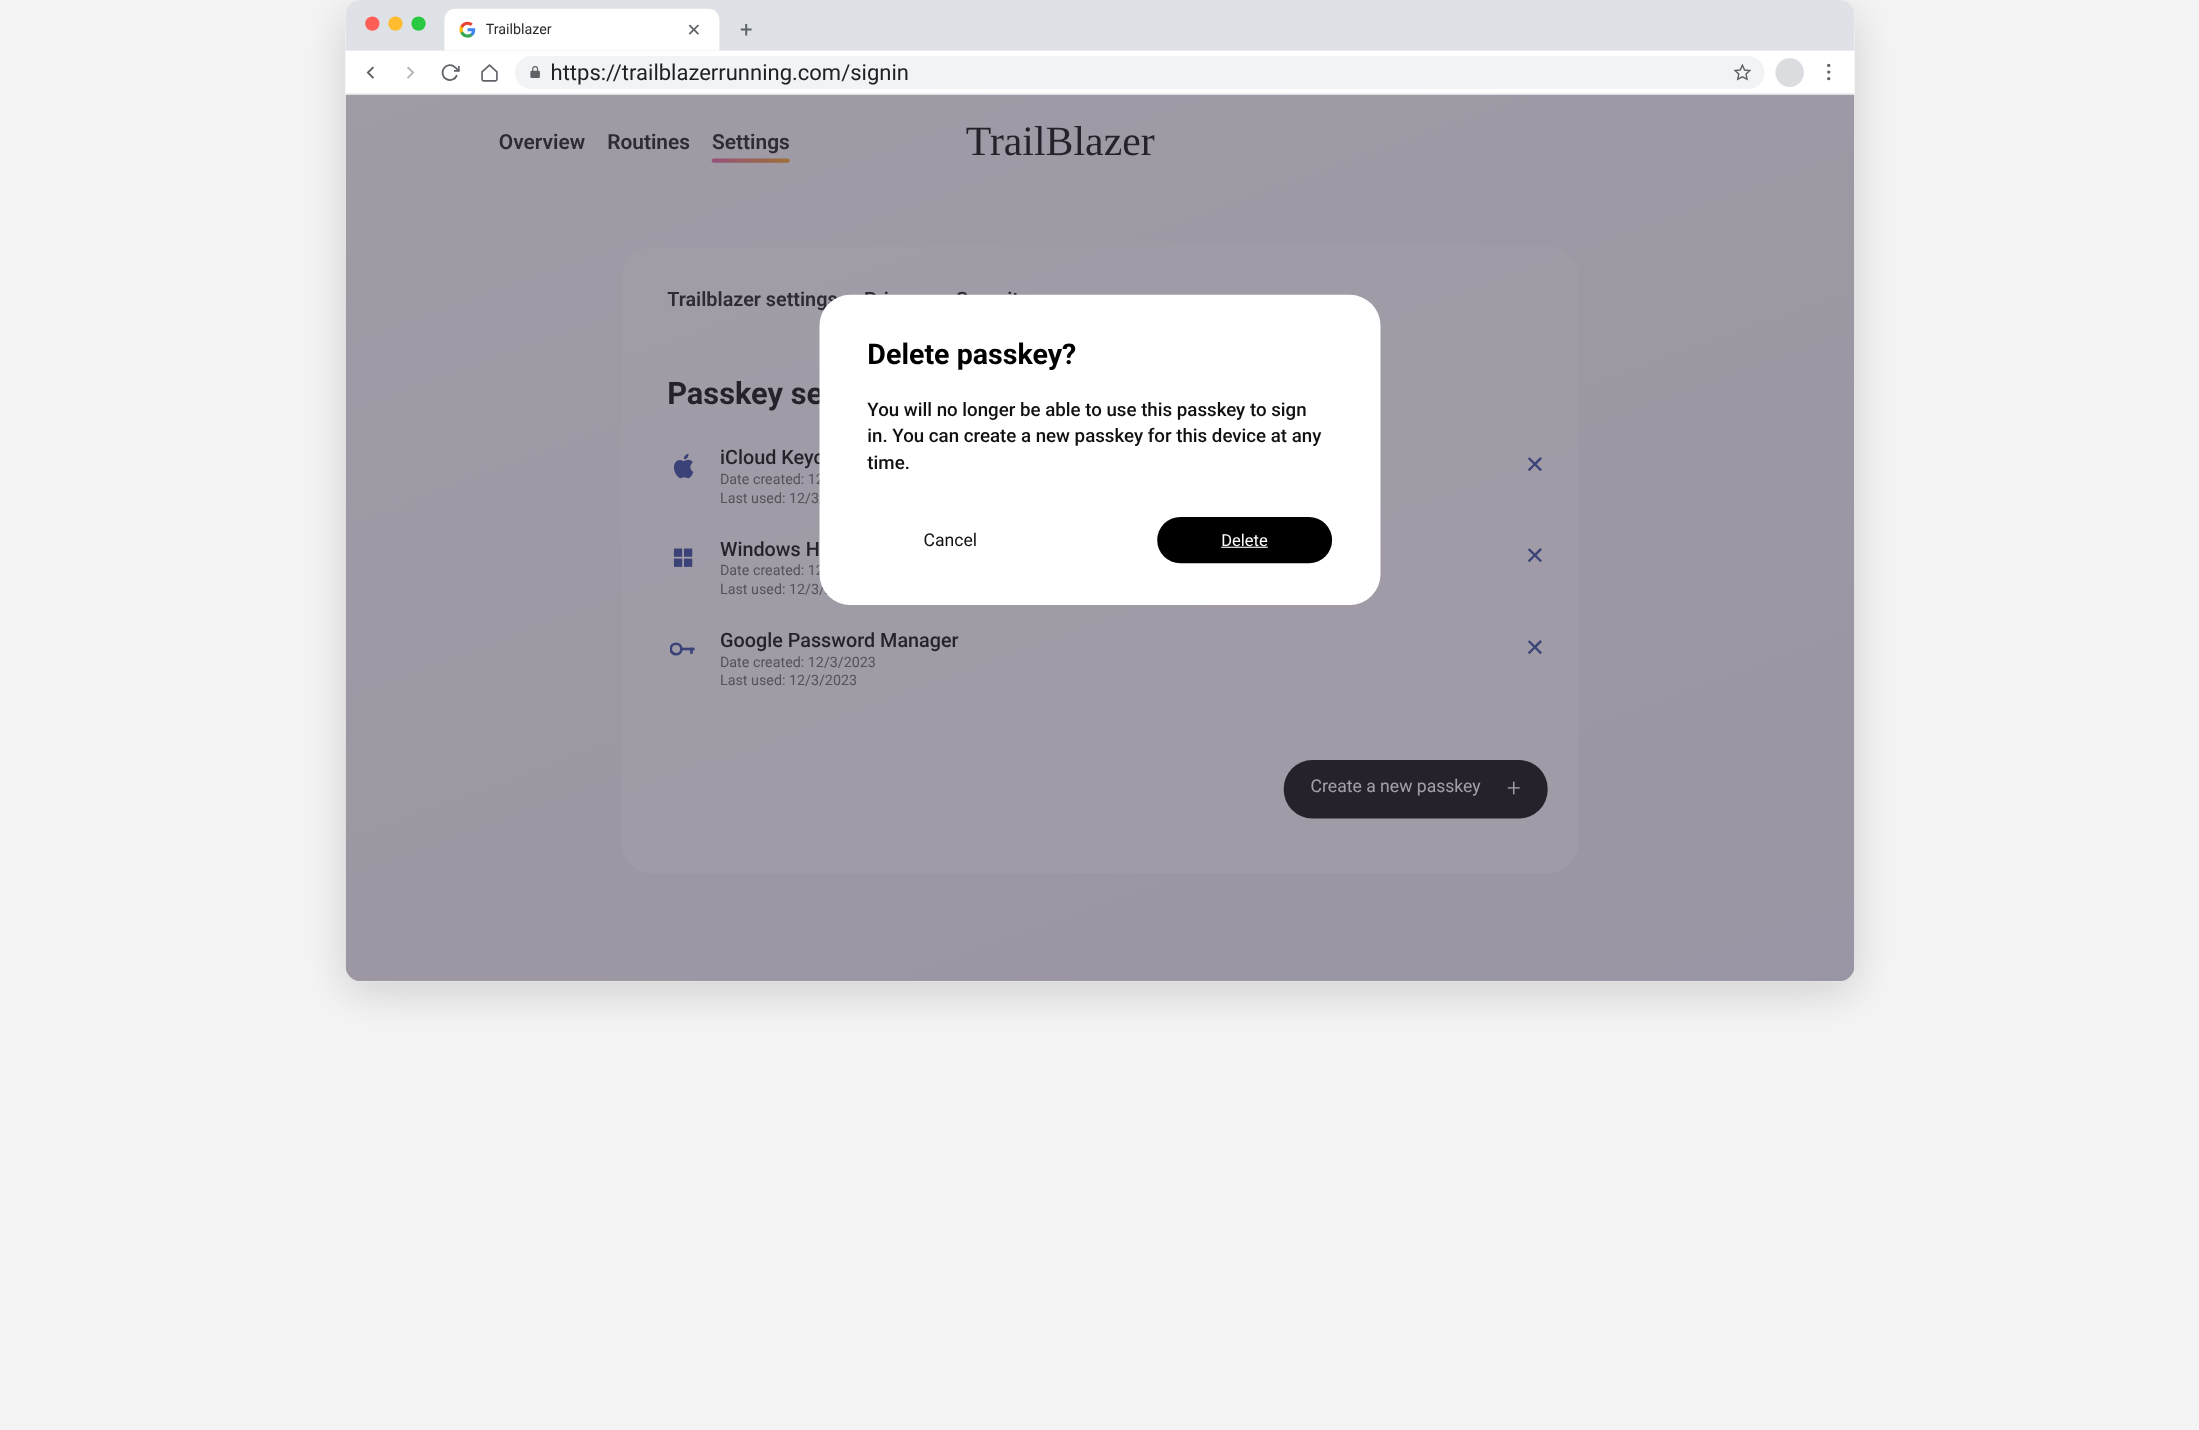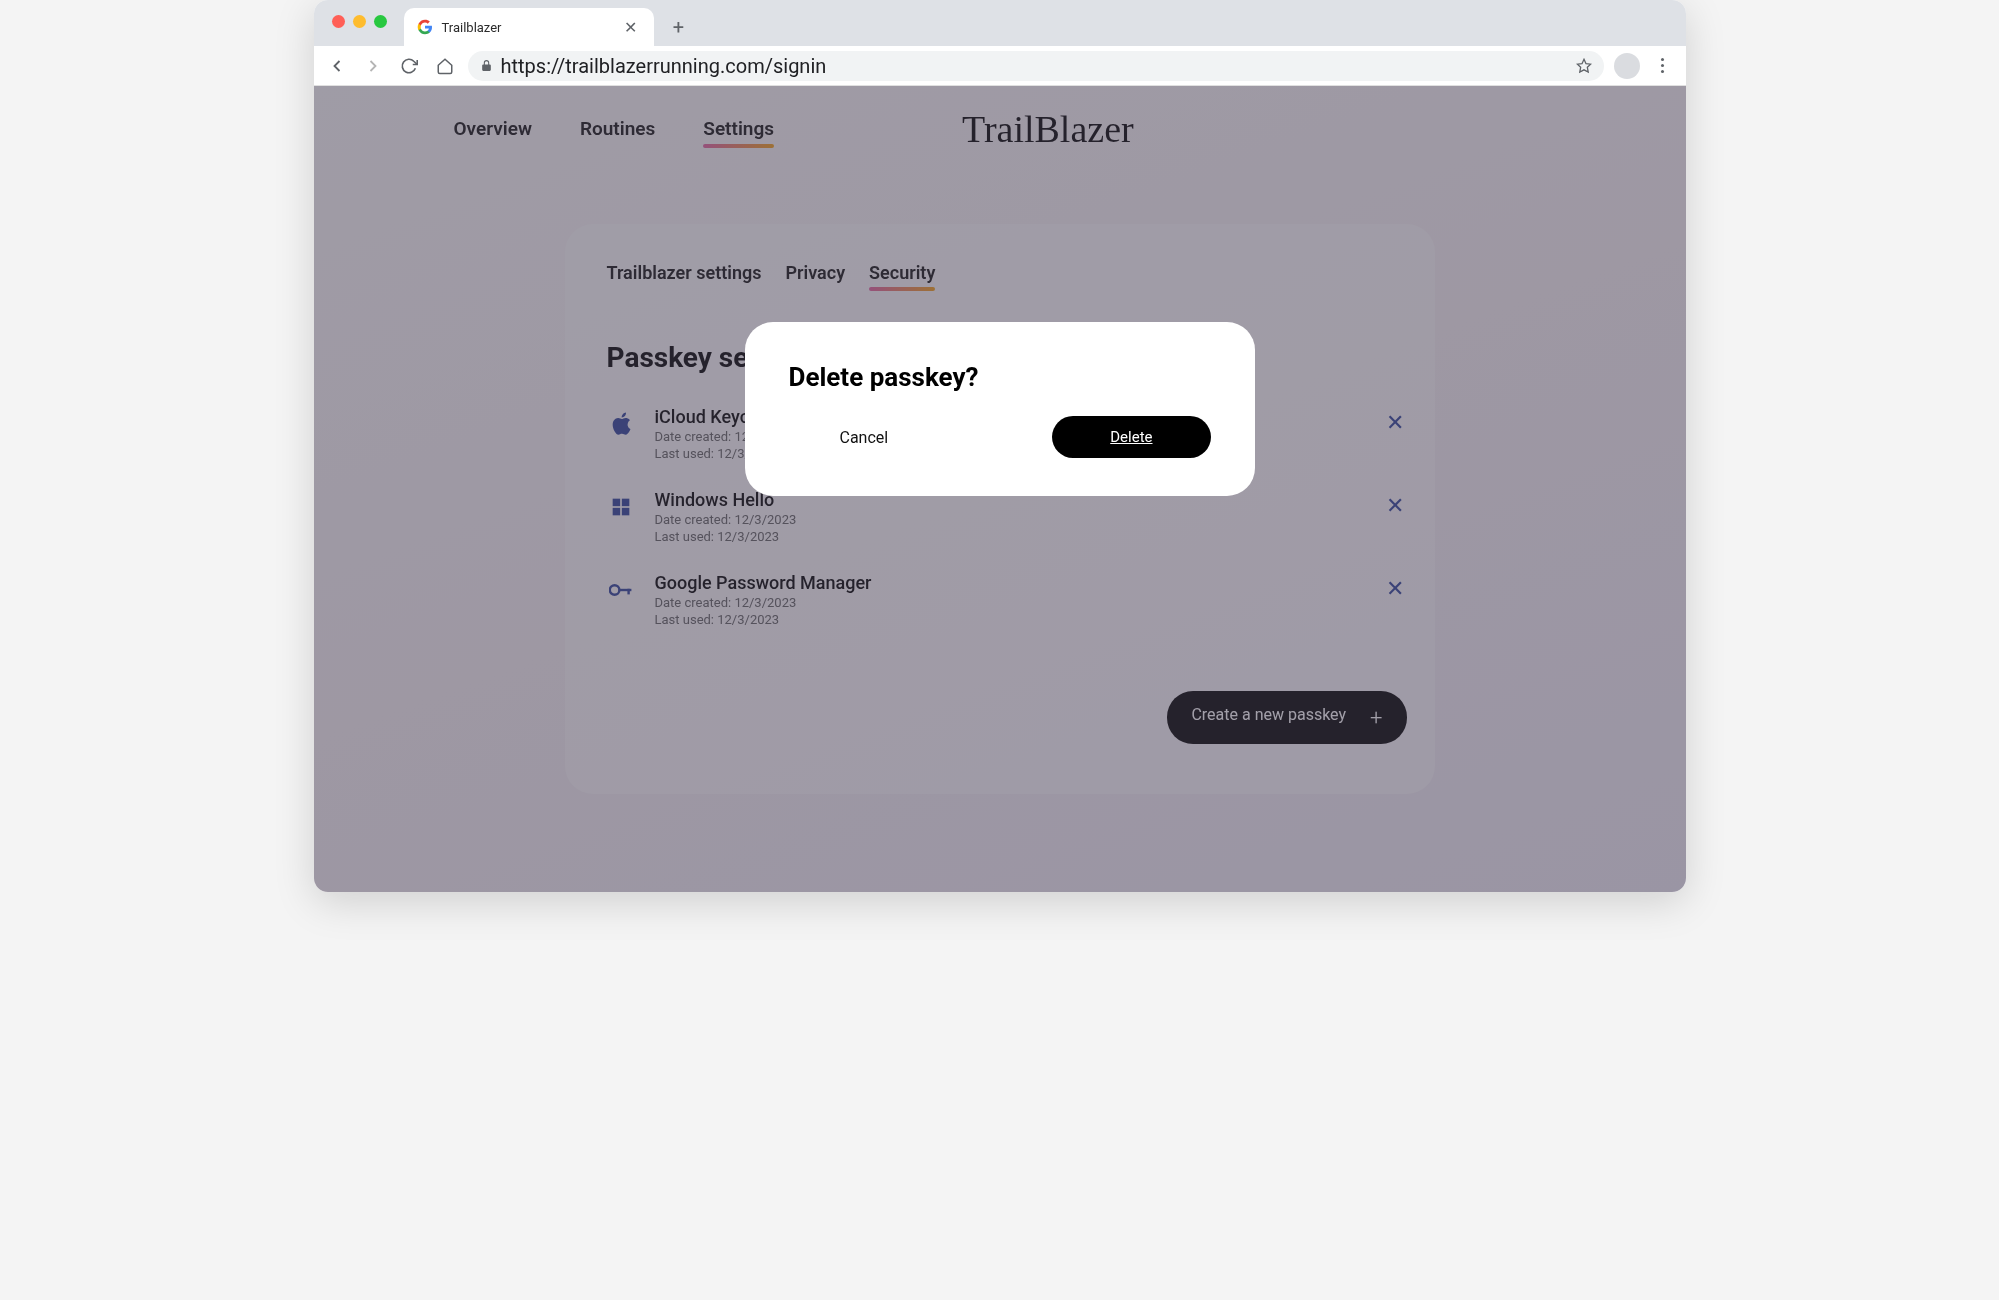--- a/index.html
+++ b/index.html
@@ -94,21 +94,21 @@
     flex: 1;
     position: relative;
     background: linear-gradient(160deg, #faf9f9 0%, #f7f1f4 50%, #f0ecf6 100%);
     overflow: hidden;
   }
 
   .page-header {
     display: flex;
     align-items: center;
     padding: 24px 140px 0 140px;
-    gap: 48px;
+    gap: 20px;
   }
   .nav-link {
     font-size: 19px;
     font-weight: 600;
     color: #222;
     cursor: pointer;
     position: relative;
     padding-bottom: 8px;
   }
   .nav-link.active::after {
@@ -364,20 +364,21 @@
 
       <div class="create-btn">
         <span>Create a new passkey</span>
         <span class="plus">+</span>
       </div>
     </div>
 
     <div class="overlay">
       <div class="modal">
         <div class="modal-title">Delete passkey?</div>
+        <div class="modal-body">You will no longer be able to use this passkey to sign in. You can create a new passkey for this device at any time.</div>
         <div class="modal-actions">
           <div class="btn-cancel">Cancel</div>
           <div class="btn-delete">Delete</div>
         </div>
       </div>
     </div>
 
   </div>
 </div>
 

